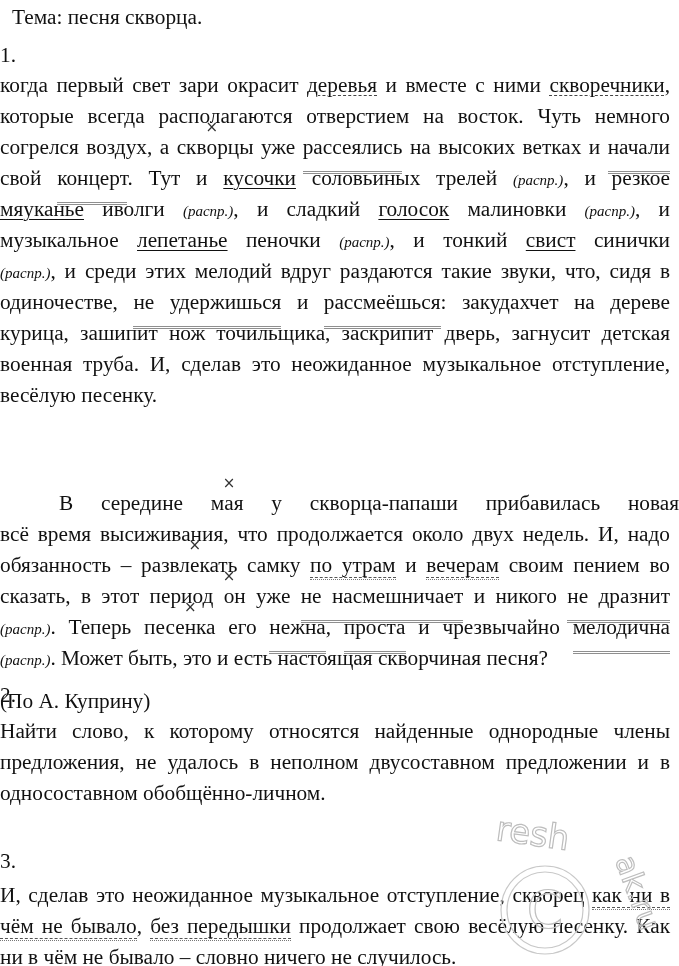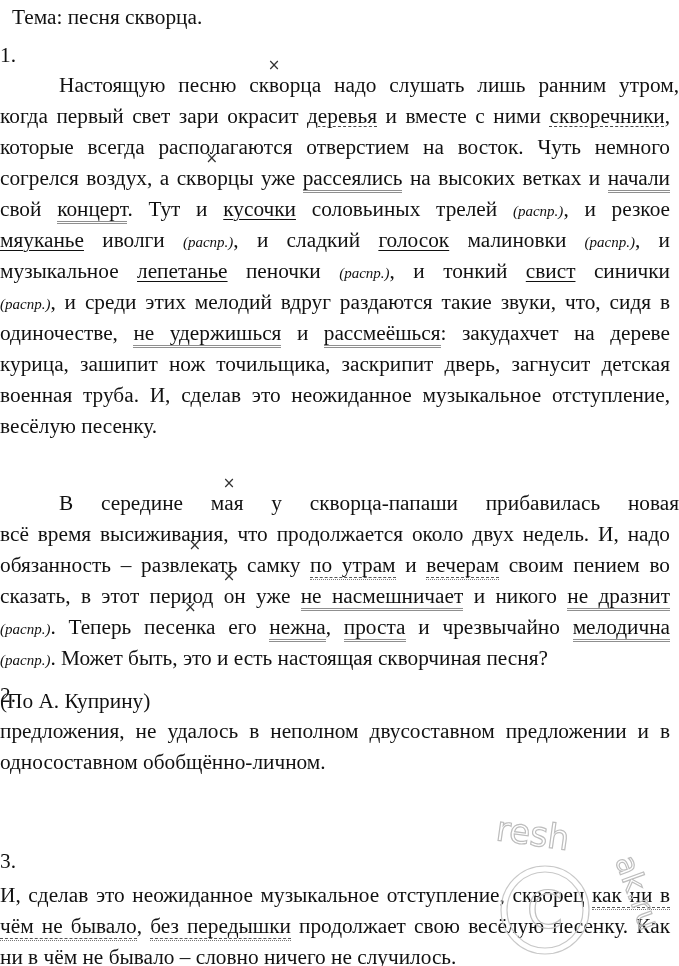--- a/index.html
+++ b/index.html
@@ -8,44 +8,41 @@
       font-family: "Liberation Serif", "DejaVu Serif", serif;
       font-size: 21.3px; color: #111111; line-height: 31px;
     }
     .page { position: absolute; left: 0; top: 0; width: 679px; }
     .line { display: block; white-space: nowrap; height: 31px; }
     .just { text-align: justify; text-align-last: justify; width: 670px; }
     .indent { padding-left: 59px; width: 620px; }
     .right { width: 676px; }
     .heading { }
     .u-subj { text-decoration: underline; text-decoration-thickness: 1px; text-underline-offset: 3px; }
-    .u-pred { border-bottom: 3px double #8f8f8f; padding-bottom: 0; }
+    .u-pred { border-bottom: 3px double #8f8f8f; padding-bottom: 12px; }
     .u-obj { text-decoration: underline dashed #444; text-decoration-thickness: 1px; text-underline-offset: 3px; }
     .u-adv { border-bottom: 1px dashed #555; position: relative; }
     .u-adv::after { content: ""; position: absolute; left: 0; right: 0; bottom: -3px; border-bottom: 1px dotted #777; }
     .rasp { font-style: italic; font-size: 15px; }
     .cross { position: relative; }
     .cross::before {
       content: "\00D7"; position: absolute; left: 50%; top: -15px; transform: translateX(-50%);
       font-family: "DejaVu Sans", sans-serif; font-size: 15px; color: #333; font-weight: normal; line-height: 15px;
     }
     .watermark { position: absolute; left: 495px; top: 810px; width: 184px; height: 156px; pointer-events: none; }
   </style>
 </head>
 <body>
 
 <div class="page">
 
   <div class="line heading" style="position:absolute;top:2px;left:12px;">Тема: песня скворца.</div>
   <div class="line" style="position:absolute;top:40px;left:0;">1.</div>
 
   <div style="position:absolute;top:70px;left:0;">
-    <div class="line just indent">
-      <span>Настоящую песню ск</span><span class="cross">в</span><span>орца надо слушать лишь ранним утром,</span>
-    </div>
     <div class="line just">
       <span>когда первый свет зари окрасит </span><span class="u-obj">деревья</span><span> и вместе с ними </span><span class="u-obj">скворечники</span><span>,</span>
     </div>
     <div class="line just">
       <span>которые всегда располагаются отверстием на восток. Чуть немного</span>
     </div>
     <div class="line just">
       <span>согрелся воздух, а скв</span><span class="cross">о</span><span>рцы уже </span><span class="u-pred">рассеялись</span><span> на высоких ветках и </span><span class="u-pred">начали</span>
     </div>
     <div class="line just">
@@ -91,20 +88,21 @@
       <span class="rasp">(распр.)</span><span>. Теперь песе</span><span class="cross">н</span><span>ка его </span><span class="u-pred">нежна</span><span>, </span><span class="u-pred">проста</span><span> и чрезвычайно </span><span class="u-pred">мелодична</span>
     </div>
     <div class="line">
       <span class="rasp">(распр.)</span><span>. Может быть, это и есть настоящая скворчиная песня?</span>
     </div>
     <div class="line right" style="margin-top:12px;">(По А. Куприну)</div>
   </div>
 
   <div class="line" style="position:absolute;top:680px;left:0;">2.</div>
   <div style="position:absolute;top:716px;left:0;">
+    <div class="line just">Найти слово, к которому относятся найденные однородные члены</div>
     <div class="line just">предложения, не удалось в неполном двусоставном предложении и в</div>
     <div class="line">односоставном обобщённо-личном.</div>
   </div>
 
   <div class="line" style="position:absolute;top:846px;left:0;">3.</div>
   <div style="position:absolute;top:880px;left:0;">
     <div class="line just">
       <span>И, сделав это неожиданное музыкальное отступление, скворец </span><span class="u-adv">как ни в</span>
     </div>
     <div class="line just">

